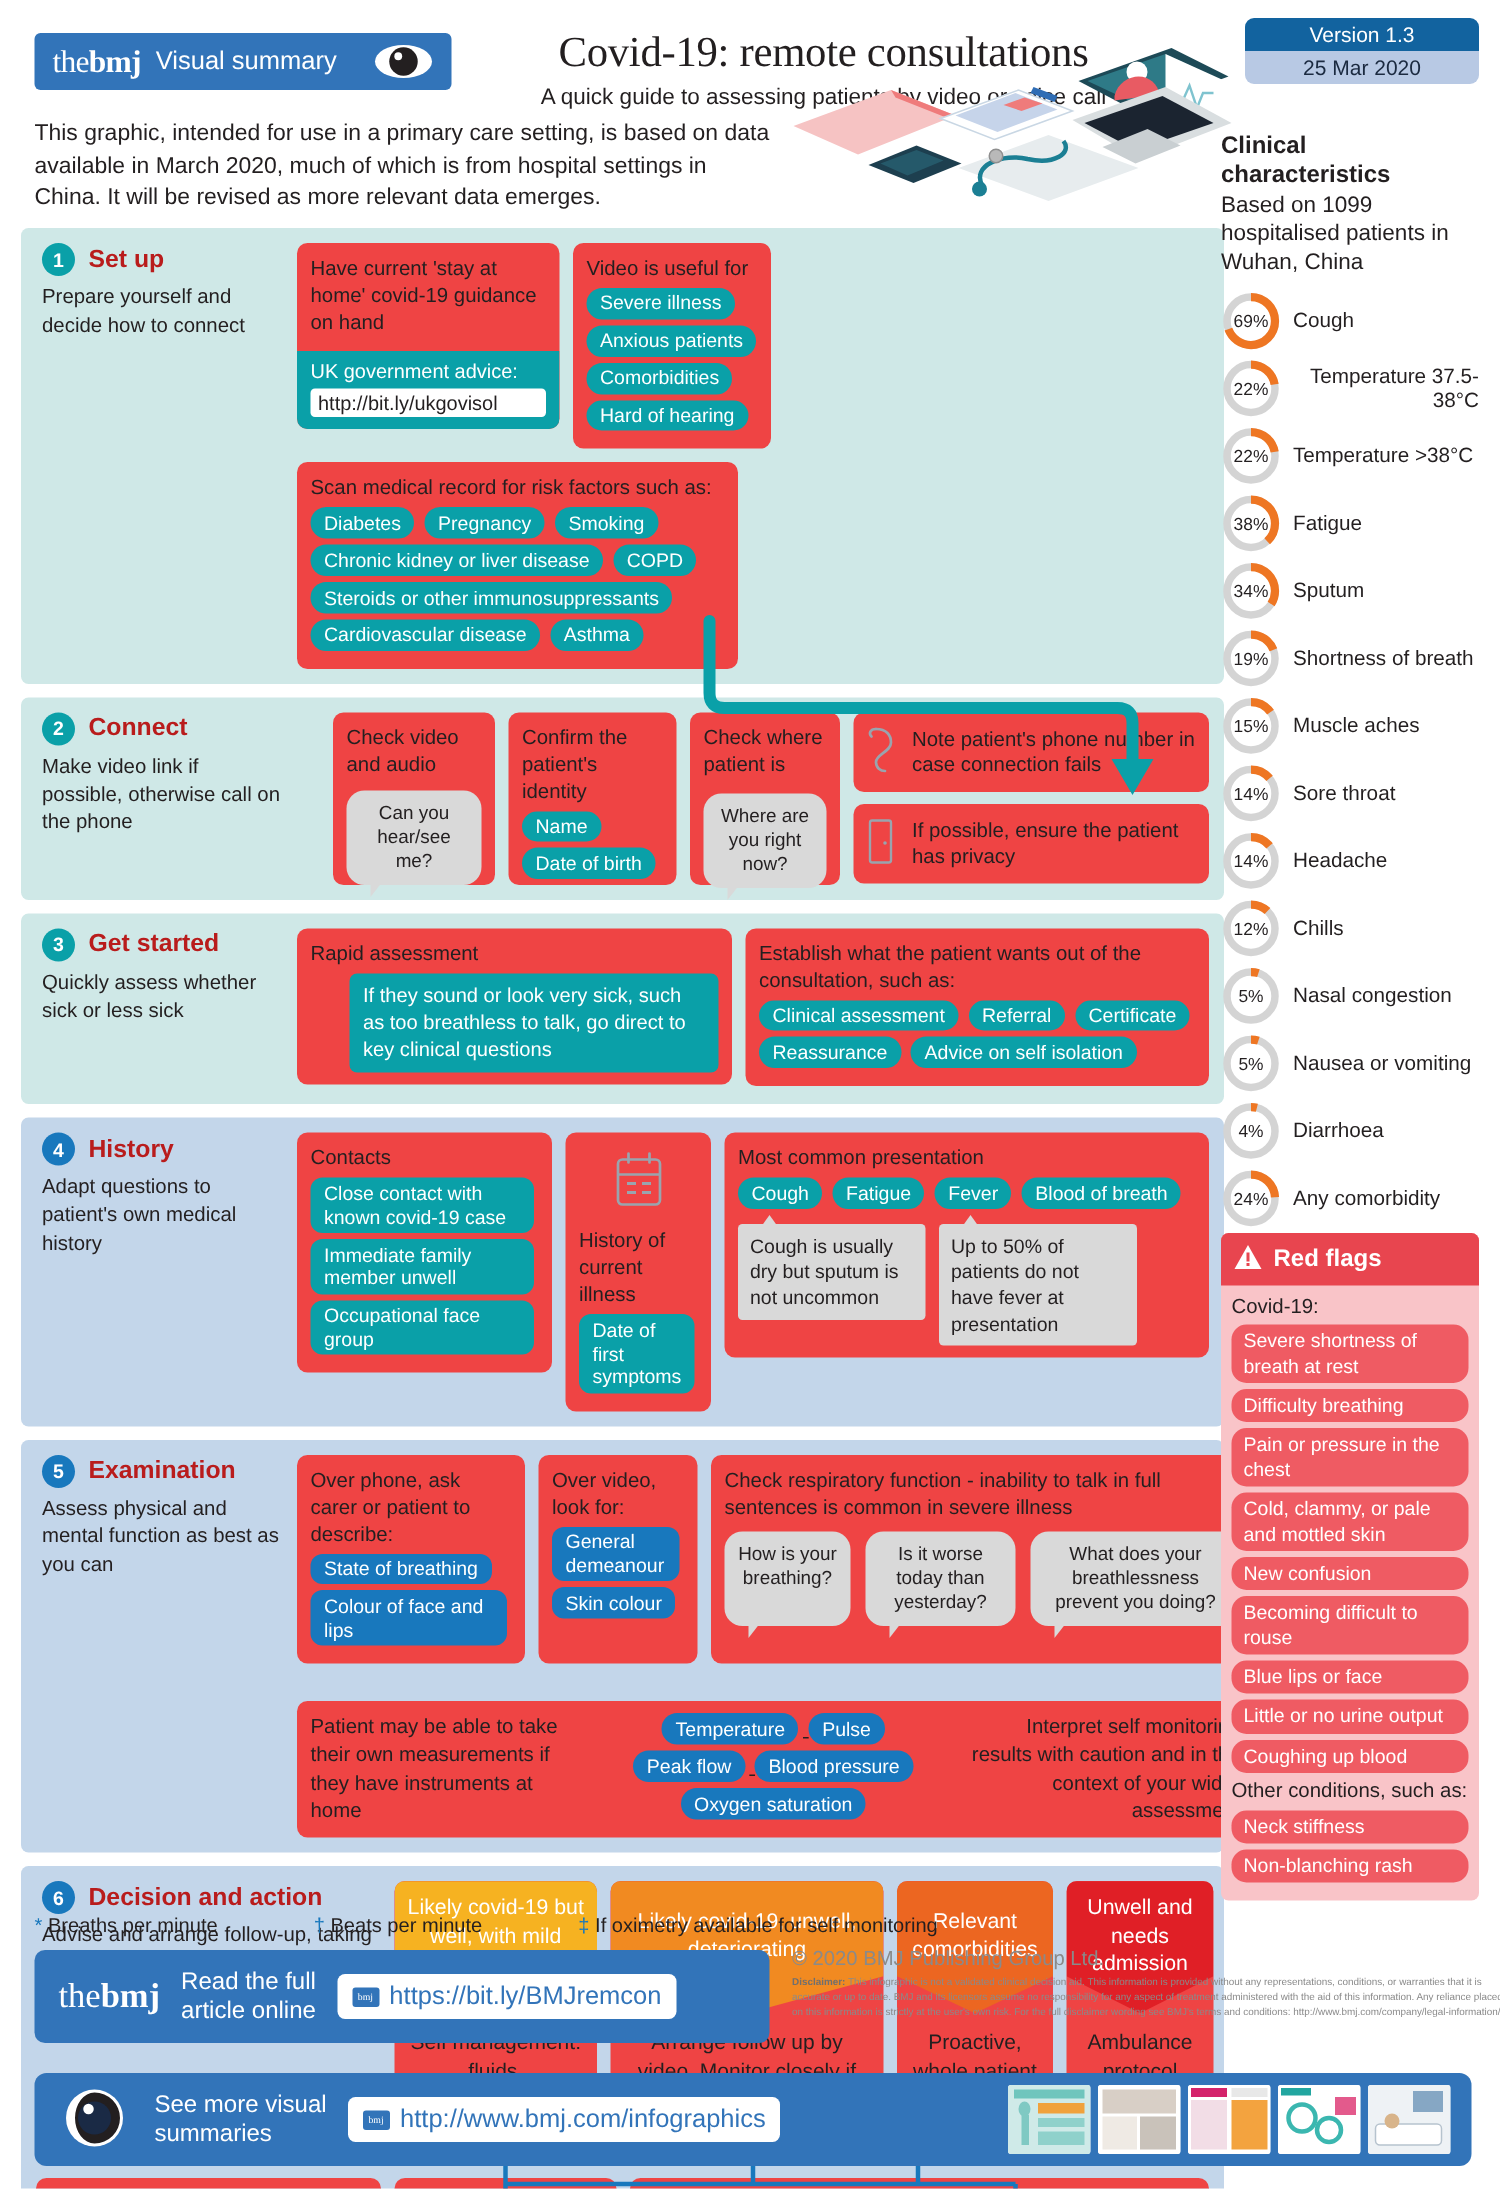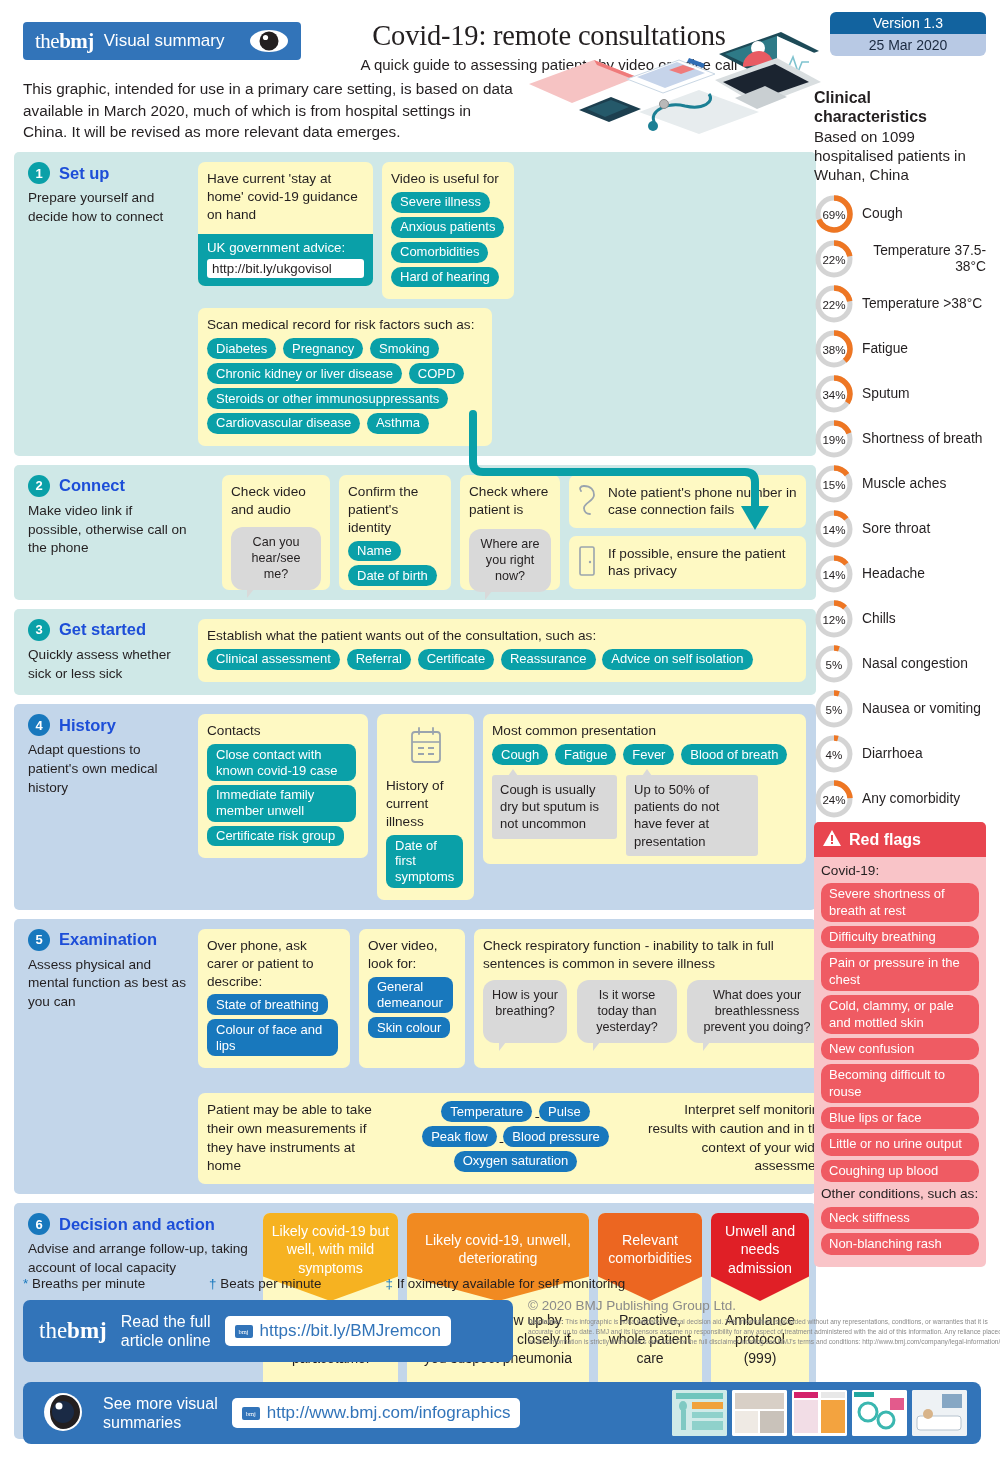--- a/index.html
+++ b/index.html
@@ -55,26 +55,26 @@
   .step.blue { background:#c3d6ea; }
   .step-head { width:165px; flex:0 0 165px; padding-left:4px; }
   .step-title-row { display:flex; align-items:center; gap:9px; margin-bottom:5px; }
   .step-num {
     width:22px; height:22px; border-radius:50%;
     display:flex; align-items:center; justify-content:center;
     color:#fff; font-size:13px; font-weight:bold; flex:0 0 22px;
   }
   .step.teal .step-num { background:#0aa0a8; }
   .step.blue .step-num { background:#1878bd; }
-  .step-title { font-size:16.5px; font-weight:bold; color:#1d4ed8; }
+  .step-title { font-size:16.5px; font-weight:bold; color:#b91c1c; }
   .step-desc { font-size:13.6px; line-height:1.38; color:#231f20; }
   .step-body { flex:1; display:flex; gap:9px; align-items:flex-start; flex-wrap:wrap; }
 
   .card {
-    background:#fef9c3; border-radius:7px; padding:8px 9px;
+    background:#ef4444; border-radius:7px; padding:8px 9px;
   }
   .card-title { font-size:13.6px; line-height:1.32; margin-bottom:4px; color:#231f20;}
 
   
   .pill {
     display:inline-block; border-radius:11px; padding:2.5px 9px; margin:0 3px 4px 0;
     font-size:13px; color:#fff; line-height:1.22; white-space:nowrap;
   }
   .pill.teal { background:#0aa0a8; }
   .pill.blue { background:#1878bd; }
@@ -293,20 +293,24 @@
 
     <div class="step teal" style="padding-bottom:12px;">
       <div class="step-head">
         <div class="step-title-row">
           <span class="step-num">3</span>
           <span class="step-title">Get started</span>
         </div>
         <div class="step-desc">Quickly assess whether sick or less sick</div>
       </div>
       <div class="step-body" style="flex-wrap:nowrap;">
+        <div class="card" style="width:290px;">
+          <div class="card-title">Rapid assessment</div>
+          <div style="background:#0aa0a8;color:#fff;border-radius:5px;padding:6px 9px;font-size:13.4px;line-height:1.34;margin-left:26px;">If they sound or look very sick, such as too breathless to talk, go direct to key clinical questions</div>
+        </div>
         <div class="card" style="flex:1;">
           <div class="card-title">Establish what the patient wants out of the consultation, such as:</div>
           <span class="pill teal">Clinical assessment</span>
           <span class="pill teal">Referral</span>
           <span class="pill teal">Certificate</span>
           <span class="pill teal">Reassurance</span>
           <span class="pill teal">Advice on self isolation</span>
         </div>
       </div>
     </div>
@@ -317,21 +321,21 @@
           <span class="step-num">4</span>
           <span class="step-title">History</span>
         </div>
         <div class="step-desc">Adapt questions to patient's own medical history</div>
       </div>
       <div class="step-body" style="flex-wrap:nowrap;">
         <div class="card" style="width:170px;">
           <div class="card-title">Contacts</div>
           <span class="pill teal multi">Close contact with known covid-19 case</span>
           <span class="pill teal multi">Immediate family member unwell</span>
-          <span class="pill teal multi">Certificate risk group</span>
+          <span class="pill teal multi">Occupational face group</span>
         </div>
         <div class="card" style="width:97px;text-align:left;">
           <div style="text-align:center;margin:4px 0 8px;">
             <svg width="36" height="40" viewBox="0 0 36 40">
               <rect x="4" y="6" width="28" height="30" rx="3" stroke="#9aa4ae" stroke-width="1.8" fill="none"></rect>
               <path d="M11,8 L11,2 M25,8 L25,2" stroke="#9aa4ae" stroke-width="1.8" stroke-linecap="round"></path>
               <path d="M4,16 L32,16" stroke="#9aa4ae" stroke-width="1.6"></path>
               <path d="M10,22 L16,22 M20,22 L26,22 M10,28 L16,28 M20,28 L26,28" stroke="#9aa4ae" stroke-width="2"></path>
             </svg>
           </div>

